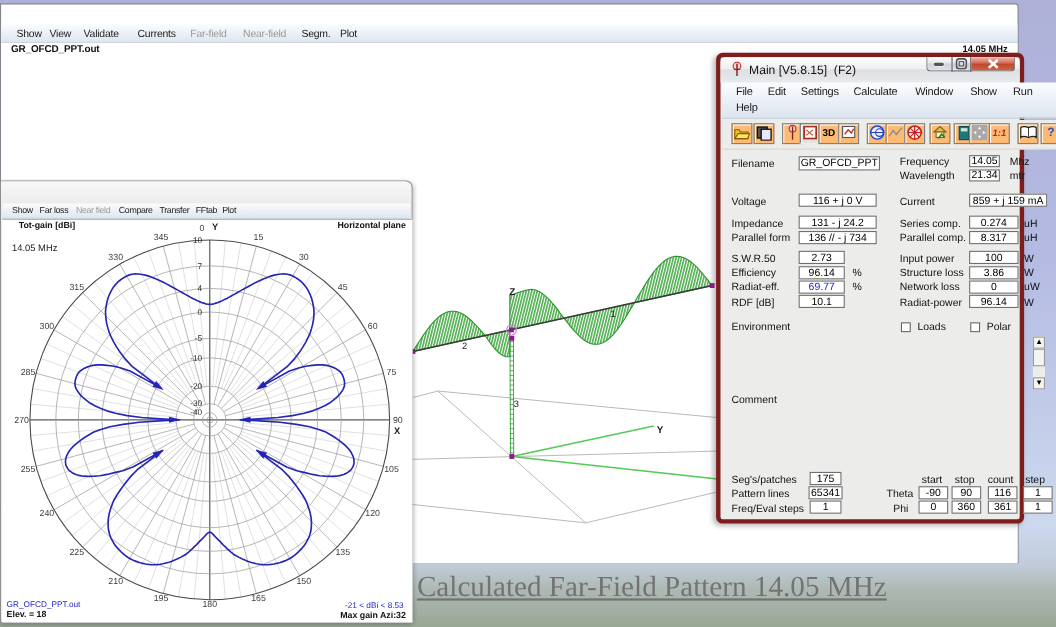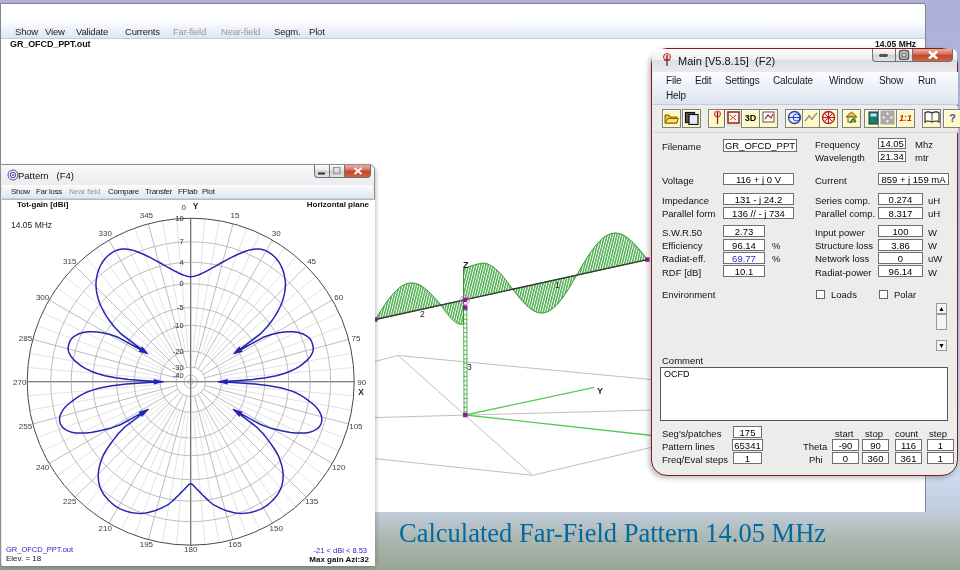--- a/index.html
+++ b/index.html
@@ -1,16 +1,16 @@
 <!DOCTYPE html>
 <html><head><meta charset="utf-8"><style>
 * { margin:0; padding:0; box-sizing:border-box; }
 html,body { width:960px; height:570px; overflow:hidden; font-family:"Liberation Sans", sans-serif; -webkit-font-smoothing:antialiased; }
 body { background: linear-gradient(to bottom, #aeb0d8 0%, #b4bae2 40%, #ccd9ee 84%, #c0ccda 90%, #aeb9b4 94%, #98a694 100%); position:relative; }
-.caption { position:absolute; left:399px; top:518px; font-family:"Liberation Serif", serif; font-size:26.5px; color:#0369a1; z-index:1; }
+.caption { position:absolute; left:379px; top:518px; font-family:"Liberation Serif", serif; font-size:26.5px; color:#737373; z-index:1;text-decoration:underline; }
 
 
 #geo { position:absolute; left:0; top:3px; width:926px; height:509px; z-index:2; border:1px solid #84848e; background:#fff; border-radius:0 3px 0 0; }
 #geo .tbar { position:absolute; left:0; top:0; width:100%; height:18px; background:linear-gradient(#fafbfc, #eef1f4 55%, #e3e7eb); border-radius:0 3px 0 0; }
 #geo .tbar .ttl { position:absolute; left:22px; top:4px; font-size:10px; color:#111; }
 #geo .menu { position:absolute; left:0; top:18px; width:100%; height:17px; background:linear-gradient(#fbfcfe, #dde6f0); border-bottom:1px solid #c5ccd6; font-size:9.5px; letter-spacing:-0.2px; color:#222; }
 #geo .menu span { position:absolute; top:4px; }
 #geo .client { position:absolute; left:0px; top:35px; width:924px; height:473px; background:#fff; }
 
 
@@ -23,27 +23,27 @@
 
 #pat { position:absolute; left:0px; top:164px; width:375px; height:402px; z-index:3; background:#fff; border:1px solid #8e8e8e; border-radius:0 6px 5px 0; box-shadow:1px 2px 4px rgba(60,60,70,.35); }
 #pat .frame { position:absolute; inset:0; border-radius:0 6px 0 0; background:linear-gradient(#f8f8f8,#ececec 20px, #e8e8e8 21px); }
 #pat .tbar { position:absolute; left:0; top:0; width:100%; height:20px; }
 #pat .ttl { position:absolute; left:17px; top:5px; font-size:9.5px; color:#111; }
 #pat .menu { position:absolute; left:1px; top:20px; width:calc(100% - 2px); height:14px; background:linear-gradient(#fbfcfe,#dfe7f1); border-bottom:1px solid #c9d0da; font-size:8px; letter-spacing:-0.3px; color:#1a1a1a; }
 #pat .menu span { position:absolute; top:1px; }
 #pat .client { position:absolute; left:1px; top:34px; width:373px; height:367px; background:#fff; border-top:1px solid #b8b8b8; }
 
 
-#mainw { position:absolute; left:651px; top:48px; width:307px; height:428px; z-index:3; border-radius:16px; background:#ececea; border:1px solid #7f1d1d; box-shadow:-2px 2px 5px rgba(60,60,70,.35); }
+#mainw { position:absolute; left:651px; top:48px; width:280px; height:428px; z-index:3; border-radius:6px; background:#ececea; border:4px solid #7f1d1d; box-shadow:-2px 2px 5px rgba(60,60,70,.35); }
 #mainw .tbar { position:absolute; left:0; top:0; width:100%; height:23px; border-radius:5px 5px 0 0; background:linear-gradient(#fefefe,#efeff1 45%,#dddfe3 50%,#e9eaec 100%); }
 #mainw .ttl { position:absolute; left:26px; top:6px; font-size:11px; color:#111; }
 #mainw .menu { position:absolute; left:1px; top:23px; width:305px; height:33px; background:linear-gradient(#fbfcfe,#dce5f0); border-bottom:1px solid #c5ccd6; font-size:10px; letter-spacing:-0.2px; color:#1a1a1a; }
 #mainw .menu span { position:absolute; }
 #mainw .toolbar { position:absolute; left:1px; top:57px; width:305px; height:27px; background:#ececea; border-bottom:1px solid #d5d5d2; }
-.tb { position:absolute; top:3px; width:19px; height:19px; background:#fef9c3; border:1px solid #7f7f7f; box-shadow:inset 1px 1px 0 #fff; font-size:9px; text-align:center; }
+.tb { position:absolute; top:3px; width:19px; height:19px; background:#fdba74; border:1px solid #7f7f7f; box-shadow:inset 1px 1px 0 #fff; font-size:9px; text-align:center; }
 .fld { position:absolute; font-size:9.5px; color:#111; white-space:nowrap; }
 .box { position:absolute; background:#fff; border:1px solid #6f6f6f; font-size:9.5px; color:#000; text-align:center; line-height:11px; white-space:nowrap; }
 .chk { position:absolute; width:9px; height:9px; background:#fff; border:1px solid #666; }
 </style></head><body>
 
 <div class="caption">Calculated Far-Field Pattern 14.05 MHz</div>
 
 <div id="geo">
   <div class="menu">
     <span style="left:14px">Show</span>
@@ -114,45 +114,20 @@
 <text x="554" y="284" font-size="8.5" fill="#222" font-family="Liberation Sans, sans-serif">1</text>
 <text x="466" y="366" font-size="8.5" fill="#222" font-family="Liberation Sans, sans-serif">3</text>
 <text x="462" y="264" font-size="9" font-weight="bold" fill="#222" font-family="Liberation Sans, sans-serif">Z</text>
 </svg>
     </div>
   </div>
 </div>
 
 <div id="pat">
   <div class="frame"></div>
-  <div class="tbar">
-    <svg width="12" height="12" style="position:absolute;left:6px;top:4px">
-        <circle cx="6" cy="6" r="5" fill="#e8e8f4" stroke="#5555a0" stroke-width="1"></circle>
-        <circle cx="6" cy="6" r="2.7" fill="none" stroke="#5555a0" stroke-width="1"></circle>
-        <circle cx="6" cy="6" r="1" fill="#5555a0"></circle>
-      </svg>
-    <span class="ttl">Pattern&nbsp;&nbsp; (F4)</span>
-    <div class="btns" style="right:3px; top:0;">
-      <div class="wbtn first" style="width:16px">
-          <svg class="glyph" width="8" height="9">
-            <rect x="0" y="6" width="7" height="2" fill="#333"></rect>
-          </svg>
-        </div>
-      <div class="wbtn" style="width:16px">
-          <svg class="glyph" width="9" height="9">
-            <rect x="1" y="1" width="6.5" height="6" fill="none" stroke="#999" stroke-width="1.4"></rect>
-          </svg>
-        </div>
-      <div class="wbtn close" style="width:27px">
-          <svg class="glyph" width="9" height="8">
-            <path d="M1 1 L8 7 M8 1 L1 7" stroke="#fff" stroke-width="1.8"></path>
-          </svg>
-        </div>
-    </div>
-  </div>
   <div class="menu">
     <span style="left:9px;top:2px">Show</span>
       <span style="left:34px;top:2px">Far loss</span>
       <span style="left:67px;top:2px;color:#9a9a9a">Near field</span>
     <span style="left:106px;top:2px">Compare</span>
       <span style="left:143px;top:2px">Transfer</span>
       <span style="left:176px;top:2px">FFtab</span>
       <span style="left:200px;top:2px">Plot</span>
   </div>
   <div class="client">
@@ -279,21 +254,21 @@
 <path d="M188.7,110.7 L190.5,110.6 L192.4,110.2 L194.3,109.6 L196.2,109.0 L198.1,108.2 L200.1,107.3 L202.1,106.3 L204.2,105.3 L206.4,104.1 L208.6,102.9 L210.9,101.6 L213.2,100.3 L215.7,98.9 L218.2,97.5 L220.8,96.0 L223.4,94.6 L226.2,93.1 L229.0,91.6 L231.9,90.2 L234.9,88.8 L237.9,87.5 L241.0,86.2 L244.2,85.0 L247.3,84.1 L250.3,83.5 L253.4,83.1 L256.3,83.0 L259.1,83.3 L261.7,83.9 L264.2,84.9 L266.5,86.2 L268.7,87.6 L270.8,89.2 L272.8,91.0 L274.6,93.0 L276.3,95.2 L277.8,97.5 L279.1,100.0 L280.3,102.6 L281.3,105.4 L282.1,108.3 L282.7,111.3 L283.2,114.4 L283.5,117.5 L283.3,121.1 L283.0,124.7 L282.3,128.4 L281.3,132.3 L280.1,136.3 L278.3,140.5 L276.0,145.0 L273.3,149.6 L270.2,154.3 L265.4,160.5 L258.8,167.6 L243.5,179.1 L233.1,186.8 L244.5,180.5 L261.2,171.3 L270.1,168.3 L277.0,166.7 L282.1,166.1 L286.8,165.7 L291.2,165.7 L294.9,166.2 L298.1,167.0 L301.0,168.0 L303.6,169.3 L305.8,170.8 L307.6,172.4 L309.0,174.3 L309.9,176.3 L310.6,178.4 L311.1,180.6 L311.3,182.8 L311.0,185.2 L310.0,187.7 L308.5,190.2 L306.5,192.8 L303.9,195.4 L300.8,197.9 L297.6,200.4 L293.2,202.9 L288.2,205.2 L282.2,207.5 L274.5,209.7 L263.8,211.8 L250.7,213.5 L229.9,215.0 L216.7,215.7 L230.9,216.4 L252.7,217.9 L267.4,219.8 L279.5,222.0 L287.7,224.4 L294.1,226.8 L298.4,229.2 L302.5,231.7 L306.2,234.3 L309.7,237.0 L312.8,239.8 L315.4,242.6 L317.3,245.4 L318.7,248.1 L319.6,250.8 L319.9,253.3 L319.7,255.8 L319.0,258.0 L317.8,260.1 L316.1,262.1 L313.8,263.7 L311.0,265.1 L307.7,266.2 L303.8,266.9 L299.0,267.1 L293.7,266.9 L288.5,266.5 L282.0,265.3 L275.3,263.7 L267.8,261.9 L258.6,258.5 L242.5,249.7 L231.5,243.5 L240.7,250.4 L254.6,261.0 L261.1,267.8 L266.2,274.1 L269.7,279.0 L273.1,284.0 L276.0,289.0 L277.6,293.0 L279.0,297.0 L280.1,300.9 L280.8,304.6 L281.1,308.1 L281.1,311.4 L280.9,314.5 L280.4,317.5 L279.6,320.3 L278.6,322.9 L277.4,325.3 L276.1,327.6 L274.7,329.8 L273.0,331.8 L271.3,333.7 L269.5,335.5 L267.6,337.2 L265.7,338.9 L263.6,340.4 L261.4,341.7 L259.2,342.9 L256.9,343.9 L254.5,344.8 L252.0,345.6 L249.6,346.2 L247.0,346.7 L244.5,347.1 L241.9,347.3 L239.2,347.4 L236.6,347.3 L233.9,347.0 L231.2,346.5 L228.5,345.8 L225.8,345.1 L223.1,344.2 L220.5,343.1 L217.9,342.0 L215.3,340.7 L212.7,339.3 L210.2,337.8 L207.7,335.7 L205.2,333.4 L202.9,331.1 L200.6,329.1 L198.4,326.6 L196.3,324.5 L194.3,322.6 L192.4,320.5 L190.5,318.5 L188.7,317.7 L186.9,318.5 L185.0,320.5 L183.1,322.6 L181.1,324.5 L179.0,326.6 L176.8,329.1 L174.5,331.1 L172.2,333.4 L169.7,335.7 L167.2,337.8 L164.7,339.3 L162.1,340.7 L159.5,342.0 L156.9,343.1 L154.3,344.2 L151.6,345.1 L148.9,345.8 L146.2,346.5 L143.5,347.0 L140.8,347.3 L138.2,347.4 L135.5,347.3 L132.9,347.1 L130.4,346.7 L127.8,346.2 L125.4,345.6 L122.9,344.8 L120.5,343.9 L118.2,342.9 L115.9,341.7 L113.8,340.4 L111.7,338.9 L109.8,337.2 L107.9,335.5 L106.1,333.7 L104.4,331.8 L102.7,329.8 L101.3,327.6 L100.0,325.3 L98.8,322.9 L97.8,320.3 L97.0,317.5 L96.5,314.5 L96.3,311.4 L96.3,308.1 L96.6,304.6 L97.3,300.9 L98.4,297.0 L99.8,293.0 L101.4,289.0 L104.3,284.0 L107.7,279.0 L111.2,274.1 L116.3,267.8 L122.8,261.0 L136.7,250.4 L145.9,243.5 L134.9,249.7 L118.8,258.5 L109.6,261.9 L102.1,263.7 L95.4,265.3 L88.9,266.5 L83.7,266.9 L78.4,267.1 L73.6,266.9 L69.7,266.2 L66.4,265.1 L63.6,263.7 L61.3,262.1 L59.6,260.1 L58.4,258.0 L57.7,255.8 L57.5,253.3 L57.8,250.8 L58.7,248.1 L60.1,245.4 L62.0,242.6 L64.6,239.8 L67.7,237.0 L71.2,234.3 L74.9,231.7 L79.0,229.2 L83.3,226.8 L89.7,224.4 L97.9,222.0 L110.0,219.8 L124.7,217.9 L146.5,216.4 L160.7,215.7 L147.5,215.0 L126.7,213.5 L113.6,211.8 L102.9,209.7 L95.2,207.5 L89.2,205.2 L84.2,202.9 L79.8,200.4 L76.6,197.9 L73.5,195.4 L70.9,192.8 L68.9,190.2 L67.4,187.7 L66.4,185.2 L66.1,182.8 L66.3,180.6 L66.8,178.4 L67.5,176.3 L68.4,174.3 L69.8,172.4 L71.6,170.8 L73.8,169.3 L76.4,168.0 L79.3,167.0 L82.5,166.2 L86.2,165.7 L90.6,165.7 L95.3,166.1 L100.4,166.7 L107.3,168.3 L116.2,171.3 L132.9,180.5 L144.3,186.8 L133.9,179.1 L118.6,167.6 L112.0,160.5 L107.2,154.3 L104.1,149.6 L101.4,145.0 L99.1,140.5 L97.3,136.3 L96.1,132.3 L95.1,128.4 L94.4,124.7 L94.1,121.1 L93.9,117.5 L94.2,114.4 L94.7,111.3 L95.3,108.3 L96.1,105.4 L97.1,102.6 L98.3,100.0 L99.6,97.5 L101.1,95.2 L102.8,93.0 L104.6,91.0 L106.6,89.2 L108.7,87.6 L110.9,86.2 L113.2,84.9 L115.7,83.9 L118.3,83.3 L121.1,83.0 L124.0,83.1 L127.1,83.5 L130.1,84.1 L133.2,85.0 L136.4,86.2 L139.5,87.5 L142.5,88.8 L145.5,90.2 L148.4,91.6 L151.2,93.1 L154.0,94.6 L156.6,96.0 L159.2,97.5 L161.7,98.9 L164.2,100.3 L166.5,101.6 L168.8,102.9 L171.0,104.1 L173.2,105.3 L175.3,106.3 L177.3,107.3 L179.3,108.2 L181.2,109.0 L183.1,109.6 L185.0,110.2 L186.9,110.6 Z" fill="none" stroke="#2626b4" stroke-width="1.5" stroke-linejoin="round"></path>
 <polygon points="230.6,188.5 240.8,185.7 237.3,180.3" fill="#2323b8"></polygon>
 <polygon points="230.6,242.9 237.3,251.1 240.8,245.7" fill="#2323b8"></polygon>
 <polygon points="146.8,242.9 136.6,245.7 140.1,251.1" fill="#2323b8"></polygon>
 <polygon points="146.8,188.5 140.1,180.3 136.6,185.7" fill="#2323b8"></polygon>
 <polygon points="214.7,215.7 225.7,218.4 225.7,212.9" fill="#2323b8"></polygon>
 <polygon points="162.7,215.7 151.7,212.9 151.7,218.4" fill="#2323b8"></polygon>
 </svg>
     </div>
     <div style="position:absolute;left:4px;top:345px;font-size:7.5px;color:#2525c8">GR_OFCD_PPT.out</div>
-    <div style="position:absolute;left:4px;top:354px;font-size:8px;font-weight:normal;color:#111">Elev. = 18</div>
+    <div style="position:absolute;left:4px;top:354px;font-size:8px;font-weight:bold;color:#111">Elev. = 18</div>
     <div style="position:absolute;right:8px;top:346px;font-size:7.5px;color:#2525c8">-21 &lt; dBi &lt; 8.53</div>
     <div style="position:absolute;right:6px;top:355px;font-size:8px;font-weight:bold;color:#111">Max gain Azi:32</div>
   </div>
 </div>
 
 <div id="mainw">
   <div class="tbar">
     <svg width="12" height="14" style="position:absolute;left:9px;top:4px">
         <circle cx="6" cy="4" r="3.5" fill="#f8d0d0" stroke="#c03030" stroke-width="1"></circle>
         <line x1="6" y1="2" x2="6" y2="13" stroke="#802020" stroke-width="1.3"></line>
@@ -434,21 +409,20 @@
 <div class="chk" style="left:164px;top:241px"></div>
 <div class="fld" style="left:179px;top:240px">Loads</div>
 <div class="chk" style="left:227px;top:241px"></div>
 <div class="fld" style="left:242px;top:240px">Polar</div>
 <div style="position:absolute;left:284px;top:254px;width:11px;height:48px;background:#ececea;">
 <div style="position:absolute;top:0;width:11px;height:11px;border:1px solid #999;background:#f4f4f2;font-size:7px;text-align:center;line-height:9px">▲</div>
 <div style="position:absolute;top:11px;width:11px;height:16px;border:1px solid #999;background:#f4f4f2"></div>
 <div style="position:absolute;bottom:0;width:11px;height:11px;border:1px solid #999;background:#f4f4f2;font-size:7px;text-align:center;line-height:9px">▼</div>
     </div>
 <div class="fld" style="left:10px;top:306px">Comment</div>
-<div style="position:absolute;left:8px;top:318px;width:288px;height:54px;background:#fff;border:1px solid #555;font-size:9px;padding:1px 0 0 3px">OCFD</div>
 <div class="fld" style="left:10px;top:379px">Seg's/patches</div>
 <div class="box" style="left:81px;top:377px;width:29px;height:12px;line-height:11px">175</div>
 <div class="fld" style="left:10px;top:392px">Pattern lines</div>
 <div class="box" style="left:80px;top:390px;width:31px;height:12px;line-height:11px">65341</div>
 <div class="fld" style="left:10px;top:405px">Freq/Eval steps</div>
 <div class="box" style="left:81px;top:403px;width:29px;height:12px;line-height:11px">1</div>
 <div class="fld" style="left:183px;top:379px">start</div>
 <div class="fld" style="left:213px;top:379px">stop</div>
 <div class="fld" style="left:243px;top:379px">count</div>
 <div class="fld" style="left:277px;top:379px">step</div>

